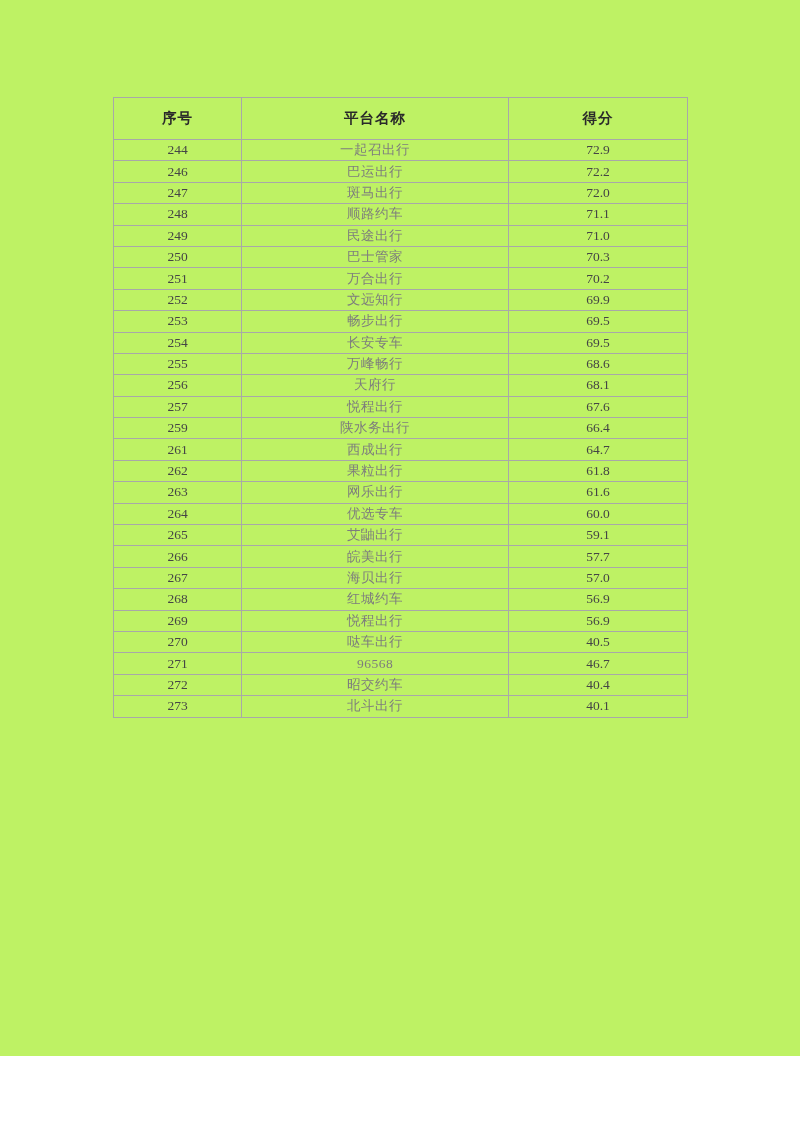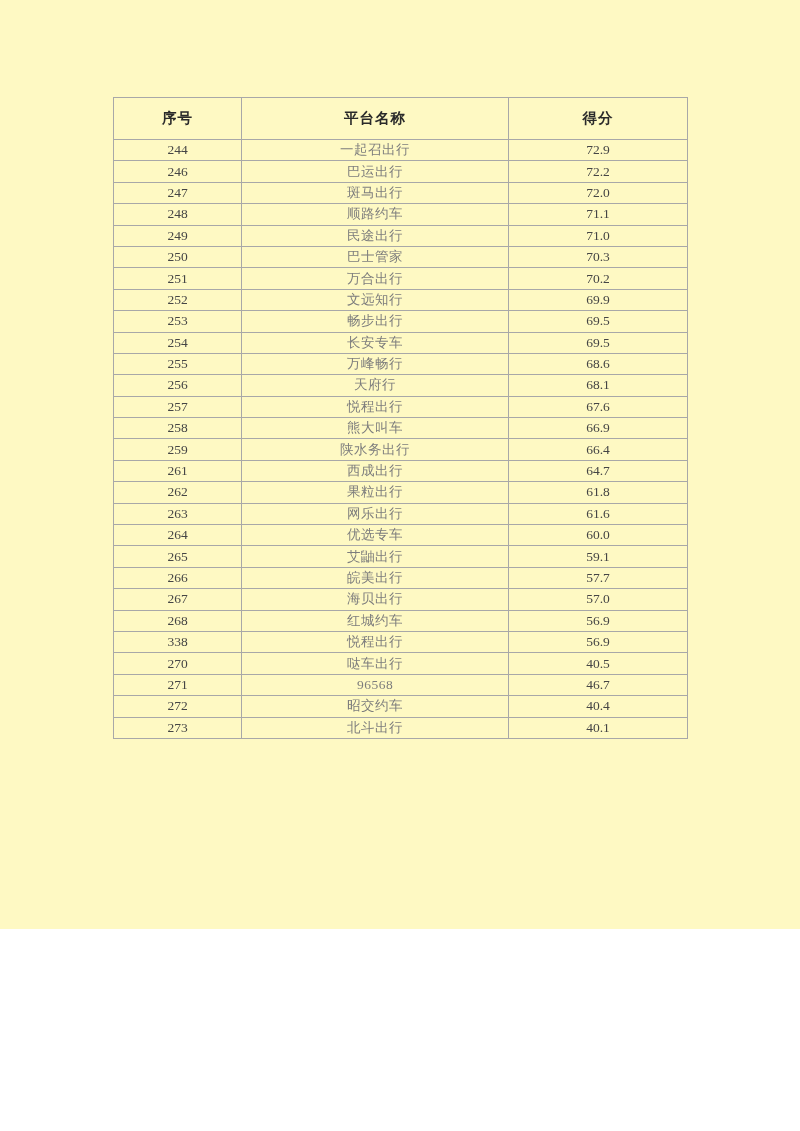--- a/index.html
+++ b/index.html
@@ -3,22 +3,22 @@
 <meta charset="utf-8">
 <style>
   html, body {
     margin: 0;
     padding: 0;
     background: #ffffff;
   }
   .page {
     position: relative;
     width: 800px;
-    height: 929px;
-    background: #fef9c3;
+    height: 1056px;
+    background: #bef264;
     font-family: "Liberation Serif", "DejaVu Serif", serif;
     overflow: hidden;
   }
   table.score-table {
     position: absolute;
     left: 113px;
     top: 97px;
     width: 574px;
     border-collapse: collapse;
     table-layout: fixed;
@@ -131,25 +131,20 @@
           <td class="cell-index">256</td>
           <td class="cell-platform">天府行</td>
           <td class="cell-score">68.1</td>
         </tr>
         <tr>
           <td class="cell-index">257</td>
           <td class="cell-platform">悦程出行</td>
           <td class="cell-score">67.6</td>
         </tr>
         <tr>
-          <td class="cell-index">258</td>
-          <td class="cell-platform">熊大叫车</td>
-          <td class="cell-score">66.9</td>
-        </tr>
-        <tr>
           <td class="cell-index">259</td>
           <td class="cell-platform">陕水务出行</td>
           <td class="cell-score">66.4</td>
         </tr>
         <tr>
           <td class="cell-index">261</td>
           <td class="cell-platform">西成出行</td>
           <td class="cell-score">64.7</td>
         </tr>
         <tr>
@@ -181,21 +176,21 @@
           <td class="cell-index">267</td>
           <td class="cell-platform">海贝出行</td>
           <td class="cell-score">57.0</td>
         </tr>
         <tr>
           <td class="cell-index">268</td>
           <td class="cell-platform">红城约车</td>
           <td class="cell-score">56.9</td>
         </tr>
         <tr>
-          <td class="cell-index">338</td>
+          <td class="cell-index">269</td>
           <td class="cell-platform">悦程出行</td>
           <td class="cell-score">56.9</td>
         </tr>
         <tr>
           <td class="cell-index">270</td>
           <td class="cell-platform">哒车出行</td>
           <td class="cell-score">40.5</td>
         </tr>
         <tr>
           <td class="cell-index">271</td>

